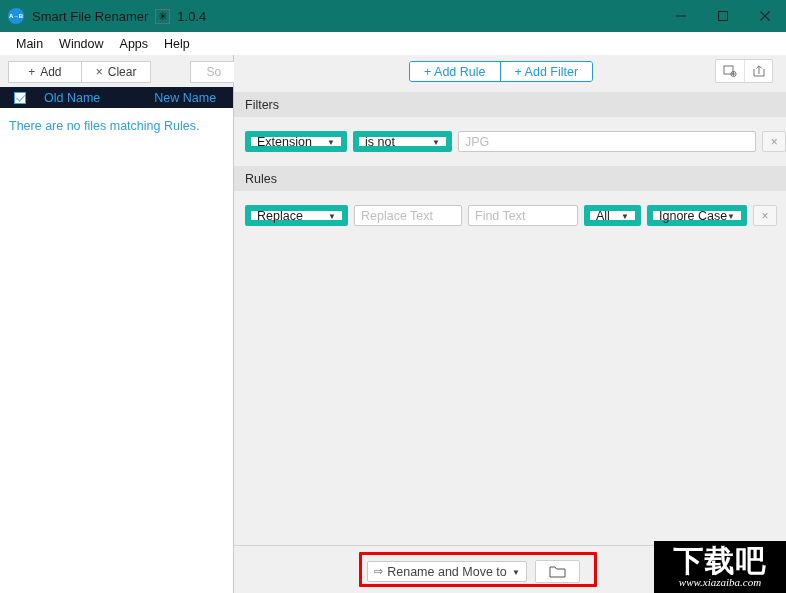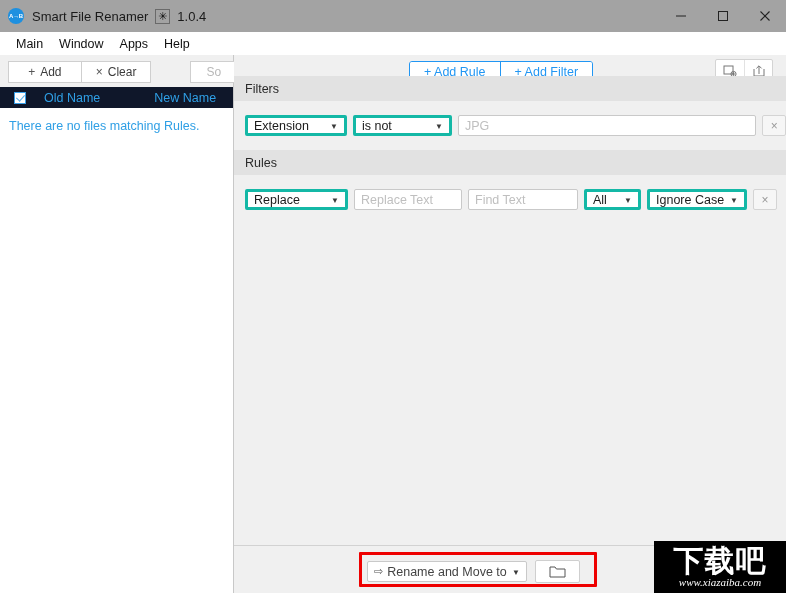--- a/index.html
+++ b/index.html
@@ -13,21 +13,21 @@
   #app {
     position: relative;
     width: 786px; height: 593px;
     background: #f0f0f0;
   }
 
   
   .titlebar {
     position: absolute; top: 0; left: 0;
     width: 786px; height: 32px;
-    background: #a3a3a3;
+    background: #0f766e;
     display: flex; align-items: center;
   }
   .app-icon {
     width: 16px; height: 16px; border-radius: 50%;
     background: #1e90e0;
     margin-left: 8px;
     display: flex; align-items: center; justify-content: center;
     color: #ffffff; font-size: 6px; font-weight: bold;
     letter-spacing: -0.3px;
     flex: none;
@@ -165,41 +165,41 @@
     border-radius: 2px;
   }
   .io-btn {
     width: 28px; height: 100%;
     display: flex; align-items: center; justify-content: center;
   }
   .io-btn + .io-btn { border-left: 1px solid #e2e2e2; }
 
   
   .main-area {
-    position: absolute; top: 76px; left: 234px;
+    position: absolute; top: 92px; left: 234px;
     width: 552px; height: 457px;
     background: #f0f0f0;
   }
   .section-title {
     height: 25px;
     background: #e2e2e2;
     display: flex; align-items: center;
     padding-left: 11px;
     font-size: 12.5px; color: #2a2a2a;
   }
   .row {
     height: 27px;
     display: flex; align-items: center;
     padding: 0 0 0 11px;
     margin-top: 11px;
   }
   .sel {
     height: 21px;
     background: #ffffff;
-    border: 3px solid #14b8a6;
+    border: 6px solid #14b8a6;
     border-radius: 2px;
     display: flex; align-items: center;
     font-size: 12.5px; color: #1a1a1a;
     padding: 0 6px;
     position: relative;
     margin-right: 6px;
   }
   .sel .caret {
     position: absolute; right: 6px; top: 50%;
     transform: translateY(-50%);

